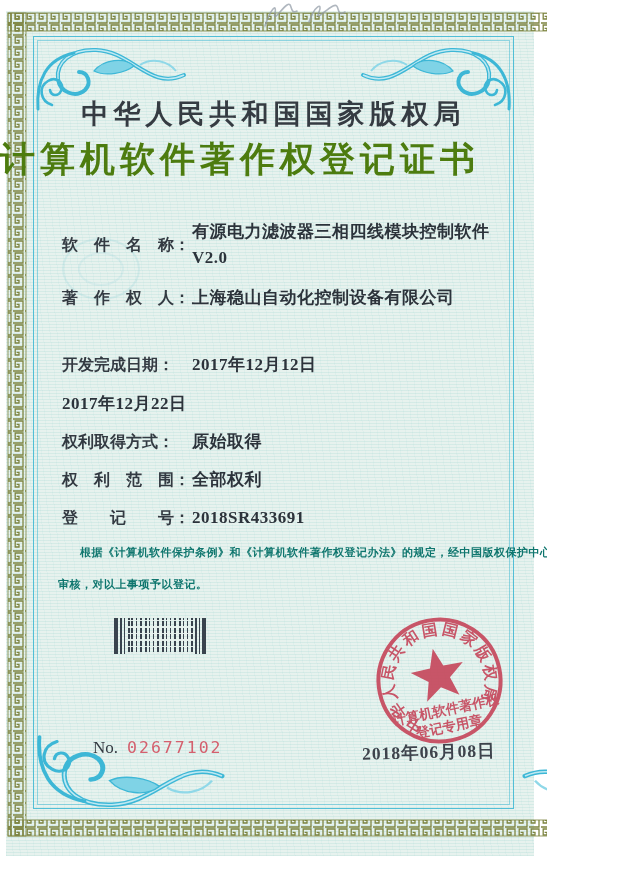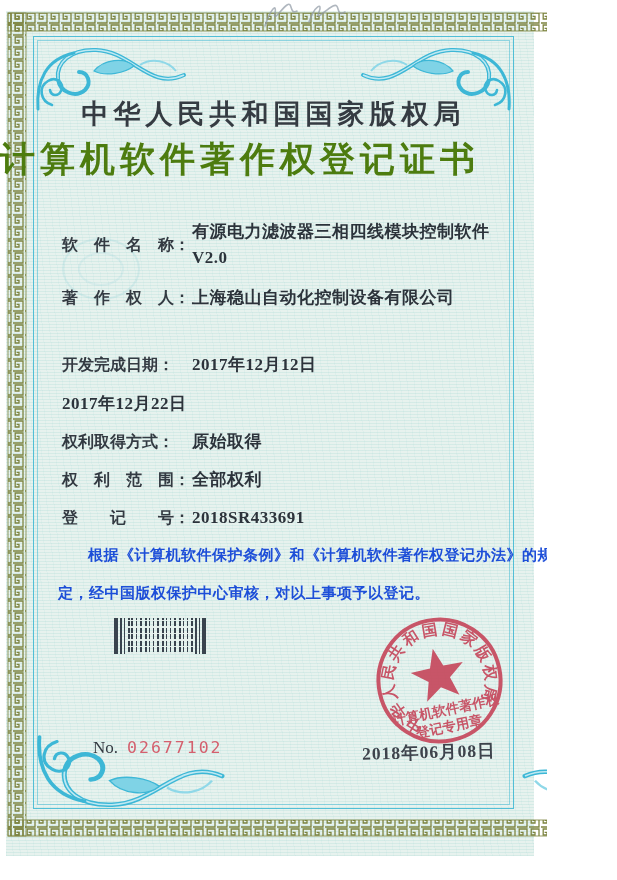--- a/index.html
+++ b/index.html
@@ -58,22 +58,22 @@
   }
   .field-value{
     font-size:17px; font-weight:bold; color:#2c333b; white-space:pre-line;
     line-height:26px; max-width:390px; letter-spacing:.5px;
   }
   .r1{top:219px;} .r2{top:285px;} .r3{top:352px;} .r4{top:391px;}
   .r5{top:429px;} .r6{top:467px;} .r7{top:505px;}
 
   .statement{
     position:absolute; left:58px; top:536px; width:502px;
-    font-size:15px; font-weight:bold; color:#1d4ed8;
-    line-height:38px; text-indent:2em; letter-spacing:.5px;
+    font-size:11px; font-weight:bold; color:#0f766e;
+    line-height:32px; text-indent:2em; letter-spacing:.5px;
   }
 
   .barcode{
     position:absolute; left:114px; top:618px; width:92px; height:36px; display:flex;
   }
   .bc-start{flex:0 0 14px; background:linear-gradient(90deg,#39434e 0 4px,transparent 4px 6px,#39434e 6px 8px,transparent 8px 10px,#39434e 10px 11px,transparent 11px 14px);}
   .bc-mid{flex:1 1 auto; background-image:
       repeating-linear-gradient(0deg, rgba(231,242,238,.95) 0 1.5px, transparent 1.5px 6.5px),
       repeating-linear-gradient(90deg,#39434e 0 2px,transparent 2px 3.5px,#39434e 3.5px 5px,transparent 5px 8.5px,#39434e 8.5px 9.5px,transparent 9.5px 12px,#39434e 12px 14.5px,transparent 14.5px 17px);}
   .bc-stop{flex:0 0 11px; background:linear-gradient(90deg,#39434e 0 2px,transparent 2px 4px,#39434e 4px 5px,transparent 5px 7px,#39434e 7px 10px);}

